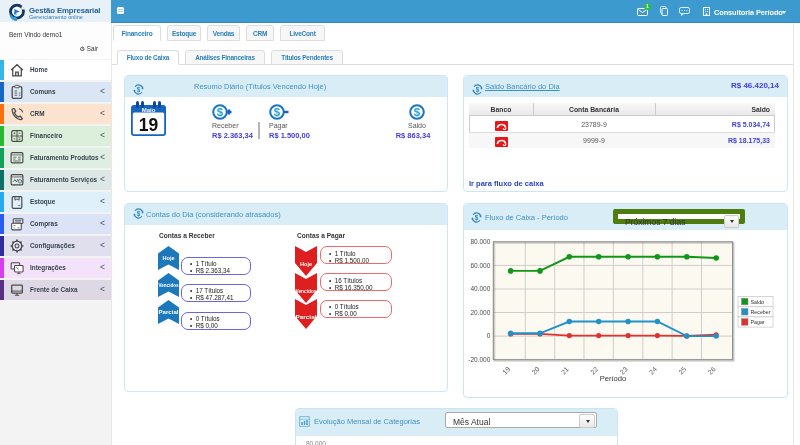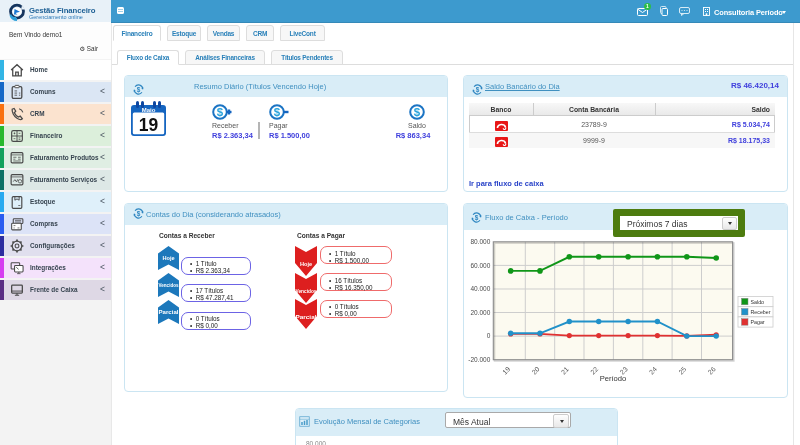--- a/index.html
+++ b/index.html
@@ -54,21 +54,21 @@
 <div class="abs" style="left:0; top:0; width:111px; height:59px; background:#fdfdfd;"></div>
 <div class="abs" style="left:0; top:0; width:111px; height:22px; background:#e8f1f8;"></div>
 <svg class="abs" style="left:8px; top:3px;" width="18" height="19" viewBox="0 0 36 38">
 <circle cx="18" cy="17" r="13" fill="none" stroke="#16355e" stroke-width="5.5"></circle>
 <path d="M28 5 L36 13 L26 13 Z" fill="#e8f1f8"></path>
 <path d="M6 22 A13 13 0 0 0 18 30 L18 36 A 16 16 0 0 1 3 25 Z" fill="#2d9fd8"></path>
 <path d="M5 27 A15 15 0 0 0 17 34 L16 28 Z" fill="#2d9fd8"></path>
 <circle cx="18" cy="17" r="8.2" fill="#fff"></circle>
 <path d="M13 12 L24 17.5 L15 20 L19 23 L12 23 Z" fill="#1976d2"></path>
     </svg>
-<div class="abs" style="left:29px; top:5.5px; font-size:7.8px; font-weight:bold; color:#1d5f94; letter-spacing:-0.1px;">Gestão Financeiro</div>
+<div class="abs" style="left:29px; top:5.5px; font-size:7.8px; font-weight:bold; color:#1d5f94; letter-spacing:-0.1px;">Gestão Empresarial</div>
 <div class="abs" style="left:29px; top:14px; font-size:5.5px; color:#2d7ab8;">Gerenciamento online</div>
 <div class="abs" style="left:9px; top:30.5px; font-size:6.5px; color:#333;">Bem Vindo demo1</div>
 <div class="abs" style="left:0; top:45px; width:98px; text-align:right; font-size:6.3px; color:#333;">⚙ Sair</div>
 <div class="mrow" style="top:59.5px; background:#ffffff;">
       <div class="bar" style="background:#33b5e5;"></div>
       <svg width="16" height="16" viewBox="0 0 15 15">
         <path d="M2 7.5 L7.5 2.5 L13 7.5 M3.5 6.5 L3.5 13 L11.5 13 L11.5 6.5 M6.3 13 L6.3 9.5 L8.7 9.5 L8.7 13" fill="none" stroke="#4a4a4a" stroke-width="1.2"></path>
       </svg>
       <div class="txt">Home</div>
     </div>
@@ -332,21 +332,21 @@
       <div class="phead" style="height:26px;"></div>
     </div>
 <svg class="abs" style="left:471px; top:211.5px;" width="11" height="11" viewBox="0 0 24 24">
       <path d="M4.5 6 A9.2 9.2 0 0 1 21.2 11.5" fill="none" stroke="#2e86c1" stroke-width="2.6"></path>
       <path d="M19.5 18 A9.2 9.2 0 0 1 2.8 12.5" fill="none" stroke="#2e86c1" stroke-width="2.6"></path>
       <path d="M21.2 11.5 L18 9.8 L23.4 7.8 Z" fill="#2e86c1"></path>
       <path d="M2.8 12.5 L6 14.2 L0.6 16.2 Z" fill="#2e86c1"></path>
       <text x="12" y="16.8" font-size="14" font-weight="bold" fill="#2e86c1" text-anchor="middle" font-family="Liberation Sans">$</text>
     </svg>
 <div class="ptitle" style="left:485px; top:213px;">Fluxo de Caixa - Período</div>
-<div class="abs" style="left:613px; top:209px; width:132px; height:28px; background:#fff; border:7px solid #4d7c0f; border-radius:2px;">
+<div class="abs" style="left:613px; top:209px; width:132px; height:15px; background:#fff; border:5px solid #4d7c0f; border-radius:2px;">
       <div style="position:absolute; left:7px; top:3px; font-size:8.5px; color:#333;">Próximos 7 dias</div>
       <div style="position:absolute; right:1px; top:1px; width:15px; height:12.5px; background:linear-gradient(#fefefe,#e8e8e8); border:1px solid #ccc; border-radius:2px;"></div>
       <div style="position:absolute; right:6px; top:6px; width:0; height:0; border-left:2.6px solid transparent; border-right:2.6px solid transparent; border-top:3.5px solid #333;"></div>
     </div>
 <svg class="abs" style="left:463px; top:203px;" width="325" height="195" viewBox="0 0 325 195">
       <rect x="30.3" y="38.8" width="239.3" height="117.89999999999999" fill="#fcfaf0"></rect>
       <line x1="30.3" y1="62.4" x2="269.6" y2="62.4" stroke="#cdcdcd" stroke-width="1"></line>
       <line x1="30.3" y1="86.0" x2="269.6" y2="86.0" stroke="#cdcdcd" stroke-width="1"></line>
       <line x1="30.3" y1="109.5" x2="269.6" y2="109.5" stroke="#cdcdcd" stroke-width="1"></line>
       <line x1="30.3" y1="133.1" x2="269.6" y2="133.1" stroke="#cdcdcd" stroke-width="1"></line>
@@ -415,18 +415,18 @@
       <div class="phead" style="height:27px;"></div>
     </div>
 <svg class="abs" style="left:299px; top:416px;" width="11" height="11" viewBox="0 0 22 22">
 <rect x="1.5" y="1.5" width="19" height="19" fill="#dff0fa" stroke="#5ea7cf" stroke-width="1.6"></rect>
 <path d="M1.5 6.5 L20.5 6.5" stroke="#5ea7cf" stroke-width="1.2"></path>
 <rect x="4.5" y="12" width="3" height="6" fill="#4a9cc9"></rect>
       <rect x="9.5" y="9.5" width="3" height="8.5" fill="#4a9cc9"></rect>
       <rect x="14.5" y="8" width="3" height="10" fill="#4a9cc9"></rect>
     </svg>
 <div class="ptitle" style="left:314px; top:417px; font-size:7.5px;">Evolução Mensal de Categorias</div>
-<div class="abs" style="left:445px; top:412px; width:126px; height:16px; background:#fff; border:1px solid #a9a9a9; border-radius:2px;">
+<div class="abs" style="left:445px; top:412px; width:152px; height:16px; background:#fff; border:1px solid #a9a9a9; border-radius:2px;">
       <div style="position:absolute; left:7px; top:4px; font-size:8.5px; color:#333;">Mês Atual</div>
       <div style="position:absolute; right:1px; top:1px; width:16px; height:14px; background:linear-gradient(#fefefe,#e8e8e8); border:1px solid #ccc; border-radius:2px;"></div>
       <div style="position:absolute; right:6px; top:7px; width:0; height:0; border-left:2.6px solid transparent; border-right:2.6px solid transparent; border-top:3.5px solid #333;"></div>
     </div>
 <div class="abs" style="left:306px; top:440px; font-size:6.5px; color:#888;">80.000</div>
 </div>
 </body></html>

